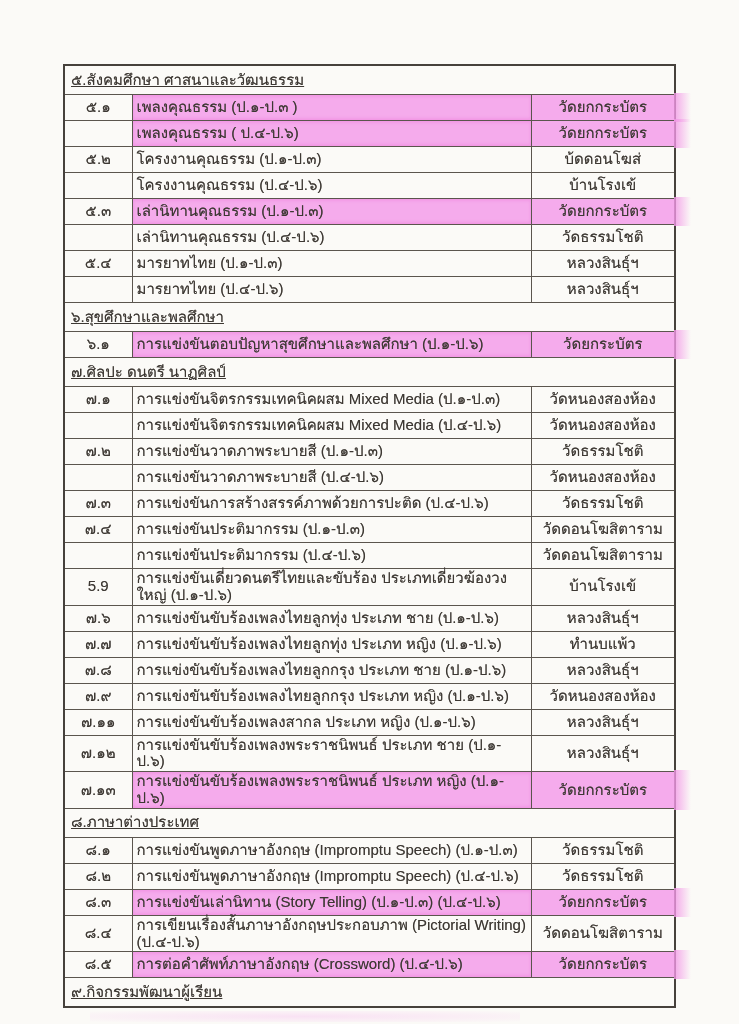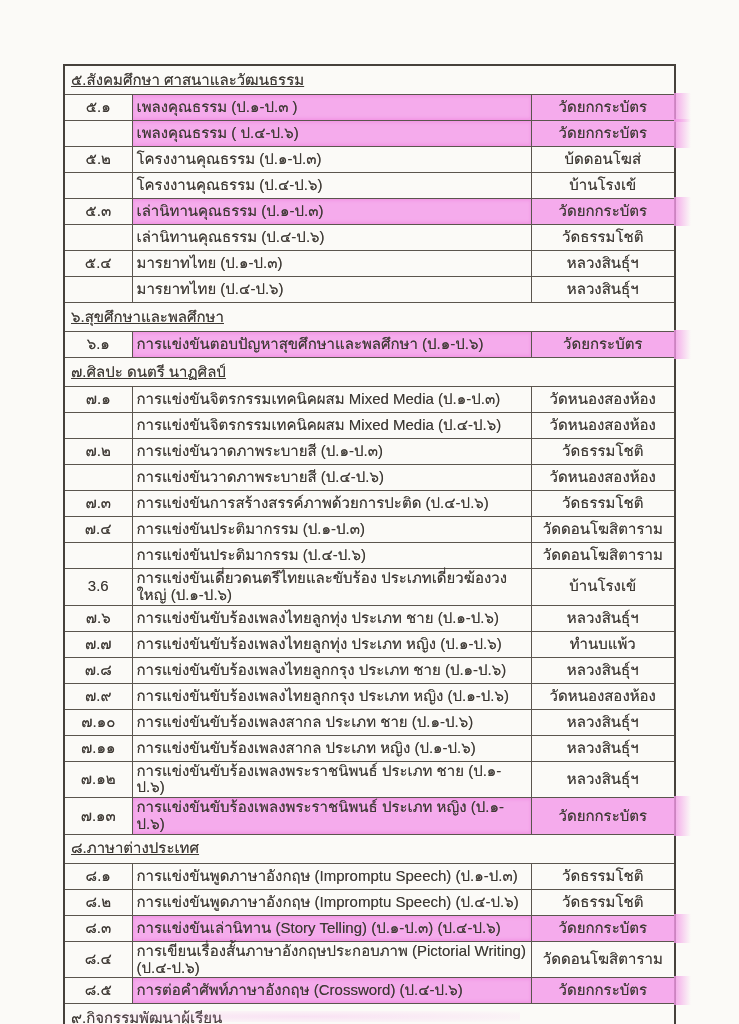--- a/index.html
+++ b/index.html
@@ -173,21 +173,21 @@
           <td class="no-cell">๗.๔</td>
           <td class="activity-cell">การแข่งขันประติมากรรม (ป.๑-ป.๓)</td>
           <td class="venue-cell">วัดดอนโฆสิตาราม</td>
         </tr>
         <tr class="data-row">
           <td class="no-cell"></td>
           <td class="activity-cell">การแข่งขันประติมากรรม (ป.๔-ป.๖)</td>
           <td class="venue-cell">วัดดอนโฆสิตาราม</td>
         </tr>
         <tr class="data-row">
-          <td class="no-cell">3.6</td>
+          <td class="no-cell">5.9</td>
           <td class="activity-cell">การแข่งขันเดี่ยวดนตรีไทยและขับร้อง ประเภทเดี่ยวฆ้องวงใหญ่ (ป.๑-ป.๖)</td>
           <td class="venue-cell">บ้านโรงเข้</td>
         </tr>
         <tr class="data-row">
           <td class="no-cell">๗.๖</td>
           <td class="activity-cell">การแข่งขันขับร้องเพลงไทยลูกทุ่ง ประเภท ชาย (ป.๑-ป.๖)</td>
           <td class="venue-cell">หลวงสินธุ์ฯ</td>
         </tr>
         <tr class="data-row">
           <td class="no-cell">๗.๗</td>
@@ -198,25 +198,20 @@
           <td class="no-cell">๗.๘</td>
           <td class="activity-cell">การแข่งขันขับร้องเพลงไทยลูกกรุง ประเภท ชาย (ป.๑-ป.๖)</td>
           <td class="venue-cell">หลวงสินธุ์ฯ</td>
         </tr>
         <tr class="data-row">
           <td class="no-cell">๗.๙</td>
           <td class="activity-cell">การแข่งขันขับร้องเพลงไทยลูกกรุง ประเภท หญิง (ป.๑-ป.๖)</td>
           <td class="venue-cell">วัดหนองสองห้อง</td>
         </tr>
         <tr class="data-row">
-          <td class="no-cell">๗.๑๐</td>
-          <td class="activity-cell">การแข่งขันขับร้องเพลงสากล ประเภท ชาย (ป.๑-ป.๖)</td>
-          <td class="venue-cell">หลวงสินธุ์ฯ</td>
-        </tr>
-        <tr class="data-row">
           <td class="no-cell">๗.๑๑</td>
           <td class="activity-cell">การแข่งขันขับร้องเพลงสากล ประเภท หญิง (ป.๑-ป.๖)</td>
           <td class="venue-cell">หลวงสินธุ์ฯ</td>
         </tr>
         <tr class="data-row">
           <td class="no-cell">๗.๑๒</td>
           <td class="activity-cell">การแข่งขันขับร้องเพลงพระราชนิพนธ์ ประเภท ชาย (ป.๑-ป.๖)</td>
           <td class="venue-cell">หลวงสินธุ์ฯ</td>
         </tr>
         <tr class="data-row hl">

